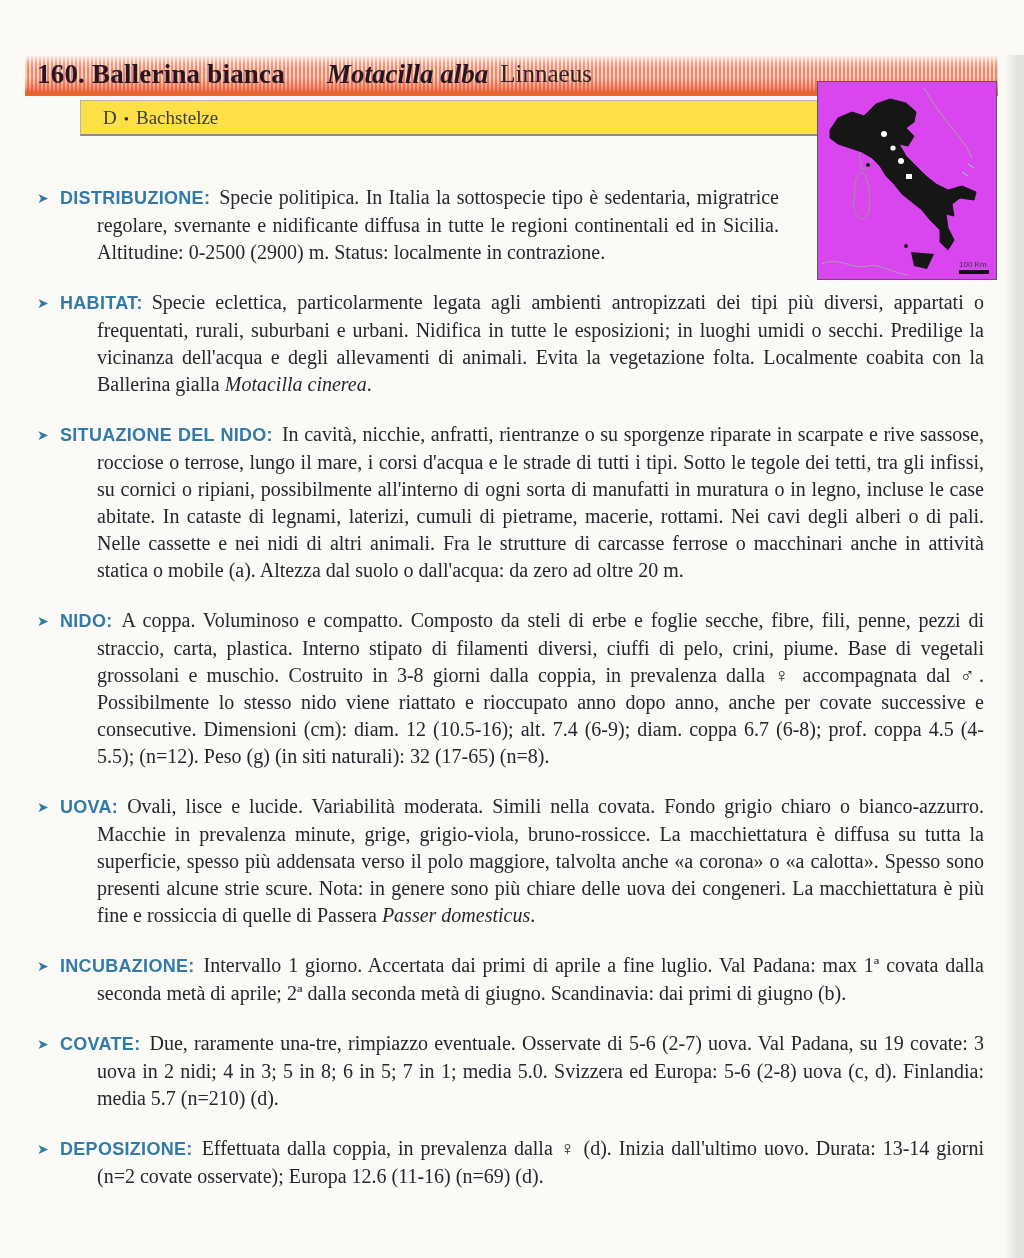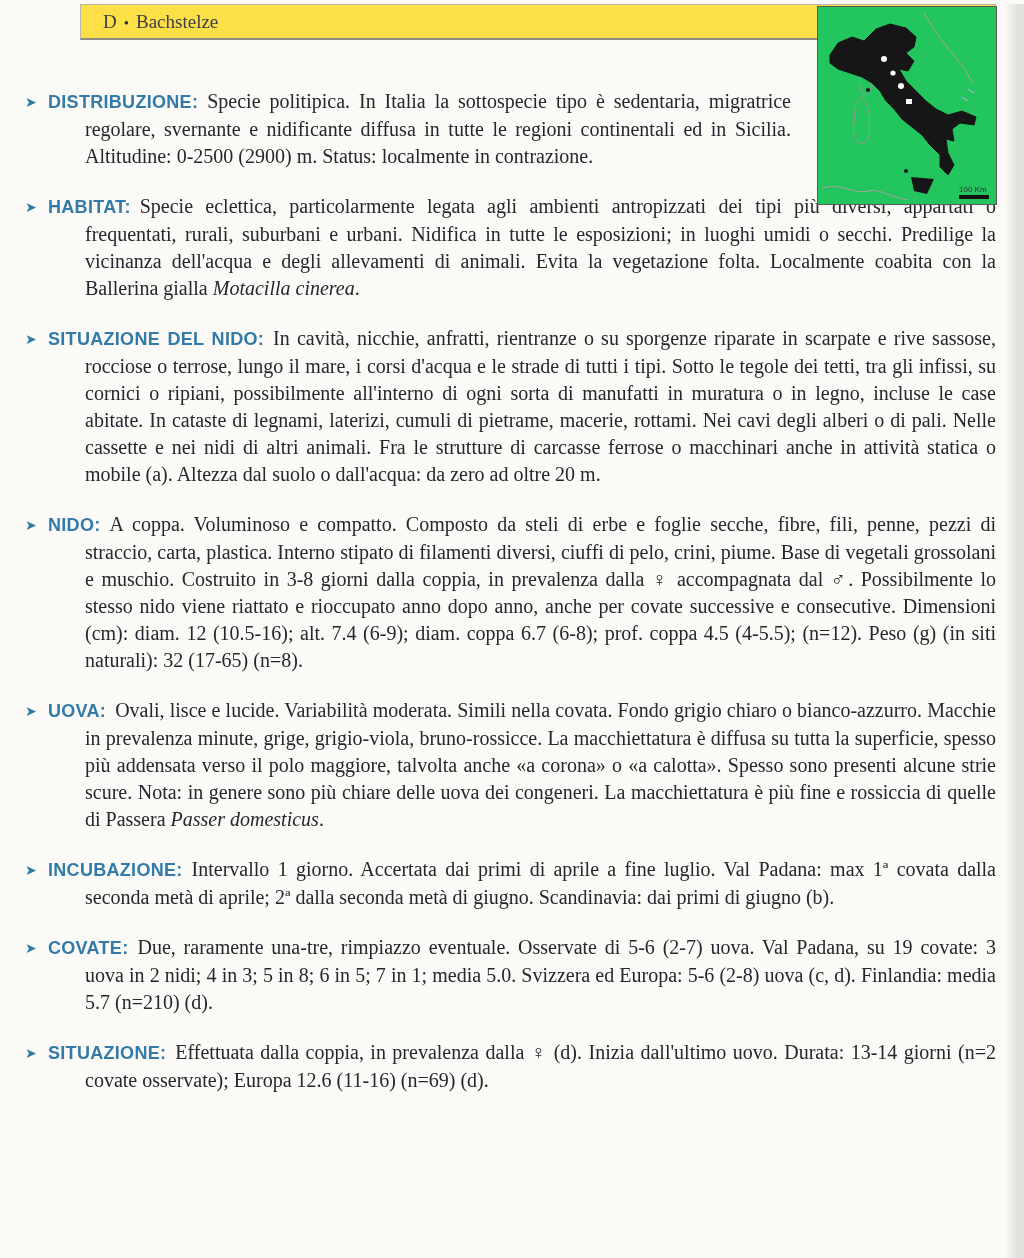--- a/index.html
+++ b/index.html
@@ -51,36 +51,36 @@
     display:grid;
     grid-template-columns: 215px 245px auto;
     align-items:center;
     position:relative;z-index:2;
     font-size:19px;color:#3d3d46;
   }
   .lang-item{white-space:nowrap;padding-left:22px;}
   .lang-item .bullet{margin:0 7px;font-size:15px;color:#2c2c33;}
   
   .mapbox{
-    position:absolute;top:2px;left:817px;width:178px;height:197px;
-    background:#22c55e;border:1px solid #5a5a58;
+    position:absolute;top:26px;left:817px;width:178px;height:197px;
+    background:#d946ef;border:1px solid #5a5a58;
     z-index:5;
   }
   .mapbox svg{display:block;width:178px;height:197px;}
   .map-scale{
     position:absolute;right:7px;bottom:5px;
     font-family:"Liberation Sans", sans-serif;
     font-size:8px;color:#333;line-height:9px;text-align:left;
   }
   .map-scale .bar{width:30px;height:4px;background:#111;margin-top:1px;}
   
   .content{position:relative;z-index:2;padding:0 28px 0 25px;}
   .section{margin-top:23px;}
   .section p{
-    margin:0;
+    margin:12px;
     padding-left:60px;
     text-indent:-60px;
     text-align:justify;
     font-size:20px;
     line-height:27px;
   }
   .section .arrow{
     display:inline-block;width:23px;text-indent:0;
     color:#2f7aa6;font-size:14px;vertical-align:1px;
     font-family:"DejaVu Sans", sans-serif;
@@ -99,20 +99,25 @@
   }
   .first-section{margin-top:48px;}
 </style>
 </head>
 <body>
 
 <div class="page">
 
   <div class="scan-edge-right"></div>
 
+  <div class="band">
+    <span class="num-title">160. Ballerina bianca</span>
+    <span class="sci">Motacilla alba</span>
+    <span class="author">Linnaeus</span>
+  </div>
 
   <div class="langbar">
     <span class="lang-item">
       <span>D</span><span class="bullet">•</span><span>Bachstelze</span>
     </span>
   </div>
 
   <div class="mapbox">
     <svg viewBox="0 0 178 197" xmlns="http://www.w3.org/2000/svg">
 
@@ -166,17 +171,17 @@
 
     <div class="section">
       <p><span class="arrow">➤</span><span class="label">INCUBAZIONE:</span><span class="text"><span>Intervallo 1 giorno. Accertata dai primi di aprile a fine luglio. Val Padana: max 1ª covata dalla seconda metà di aprile; 2ª dalla seconda metà di giugno. Scandinavia: dai primi di giugno (b).</span></span></p>
     </div>
 
     <div class="section">
       <p><span class="arrow">➤</span><span class="label">COVATE:</span><span class="text"><span>Due, raramente una-tre, rimpiazzo eventuale. Osservate di 5-6 (2-7) uova. Val Padana, su 19 covate: 3 uova in 2 nidi; 4 in 3; 5 in 8; 6 in 5; 7 in 1; media 5.0. Svizzera ed Europa: 5-6 (2-8) uova (c, d). Finlandia: media 5.7 (n=210) (d).</span></span></p>
     </div>
 
     <div class="section">
-      <p><span class="arrow">➤</span><span class="label">SITUAZIONE:</span><span class="text"><span>Effettuata dalla coppia, in prevalenza dalla ♀ (d). Inizia dall'ultimo uovo. Durata: 13-14 giorni (n=2 covate osservate); Europa 12.6 (11-16) (n=69) (d).</span></span></p>
+      <p><span class="arrow">➤</span><span class="label">DEPOSIZIONE:</span><span class="text"><span>Effettuata dalla coppia, in prevalenza dalla ♀ (d). Inizia dall'ultimo uovo. Durata: 13-14 giorni (n=2 covate osservate); Europa 12.6 (11-16) (n=69) (d).</span></span></p>
     </div>
 
   </div>
 </div>
 
 </body></html>

